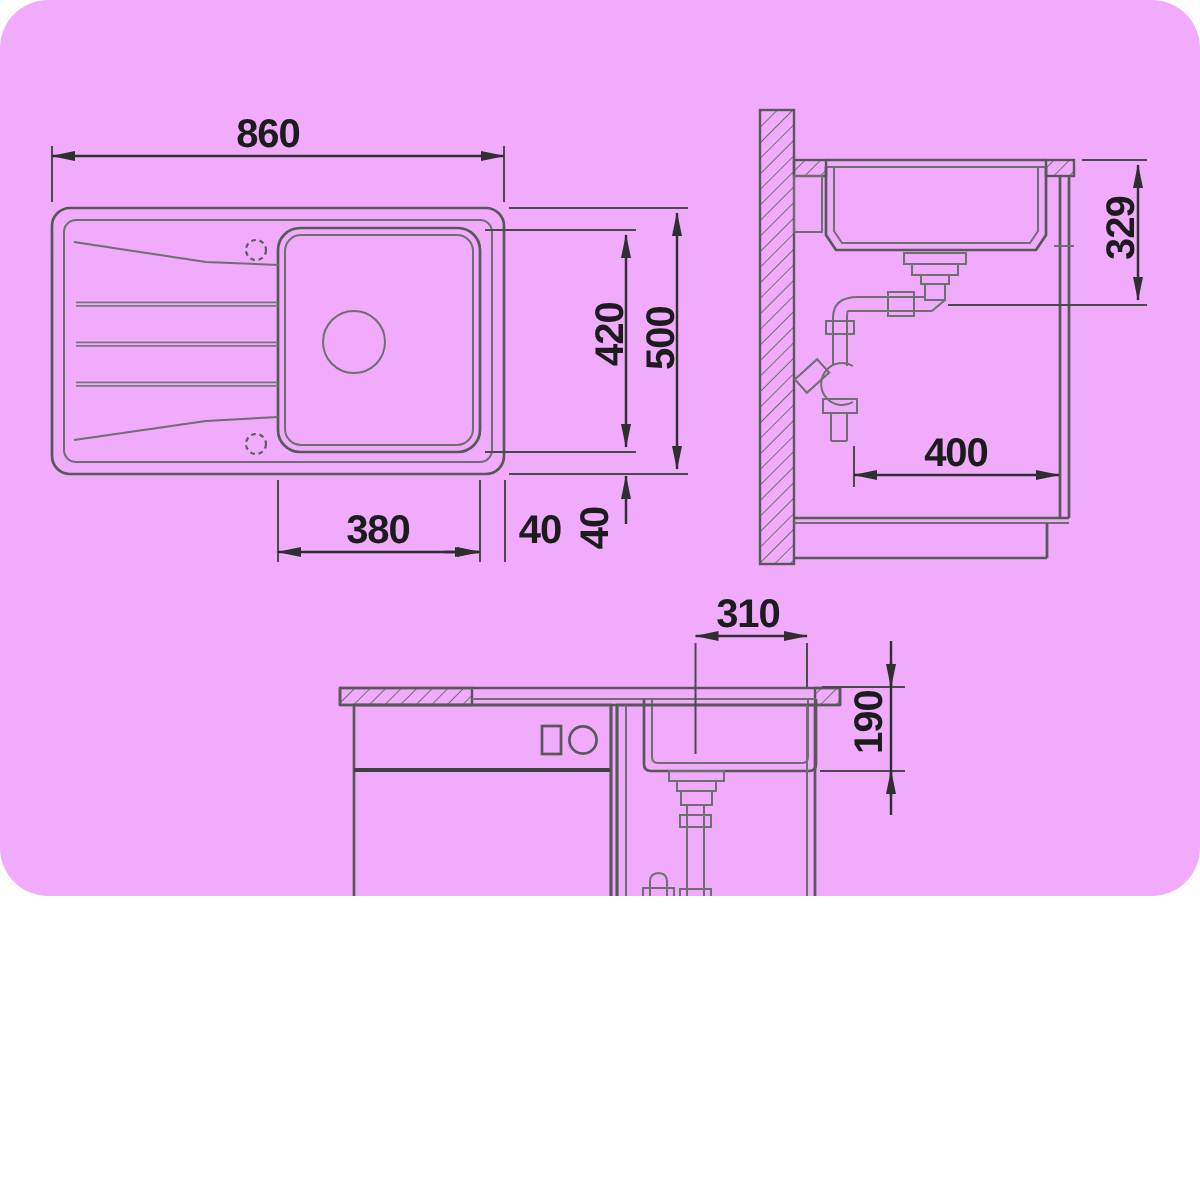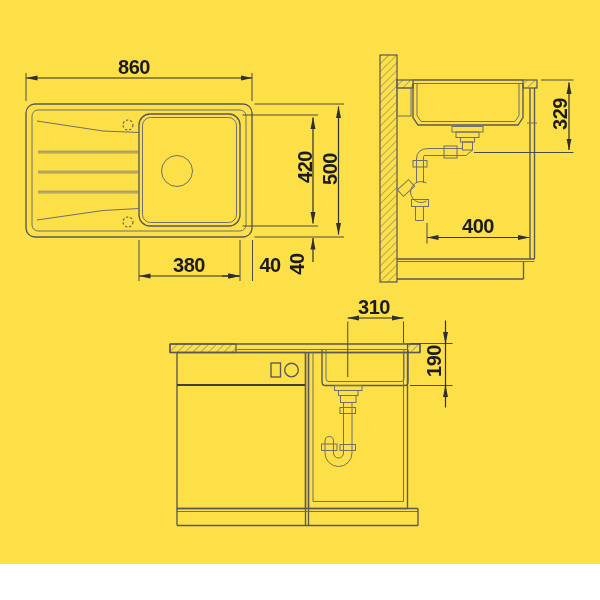--- a/index.html
+++ b/index.html
@@ -1,16 +1,16 @@
 <!DOCTYPE html>
 <html><head>
 <meta charset="utf-8">
 <style>
   html,body{margin:0;padding:0;background:#ffffff;}
-  #stage{position:relative;width:600px;height:564px;background:#fde047;overflow:hidden;}
+  #stage{position:relative;width:600px;height:448px;background:#f0abfc;overflow:hidden;border-radius:24px;}
   svg{display:block;}
   .ln   {stroke:#585858;stroke-width:1.35;fill:none;}
   .ln2  {stroke:#6f6f6f;stroke-width:1;fill:none;}
   .thin {stroke:#7a7a7a;stroke-width:0.9;fill:none;}
   .dim  {stroke:#2f2f2f;stroke-width:1.2;fill:none;}
   .ext  {stroke:#4a4a4a;stroke-width:1;fill:none;}
   .dash {stroke:#5d5d5d;stroke-width:1.1;fill:none;stroke-dasharray:2.3 1.9;}
   .dark {stroke:#3f3f3f;stroke-width:1.9;fill:none;}
   .hfill{fill:url(#hatch);stroke:#585858;stroke-width:1.2;}
   text.dimtxt{font-family:"Liberation Sans","DejaVu Sans",sans-serif;font-weight:bold;

